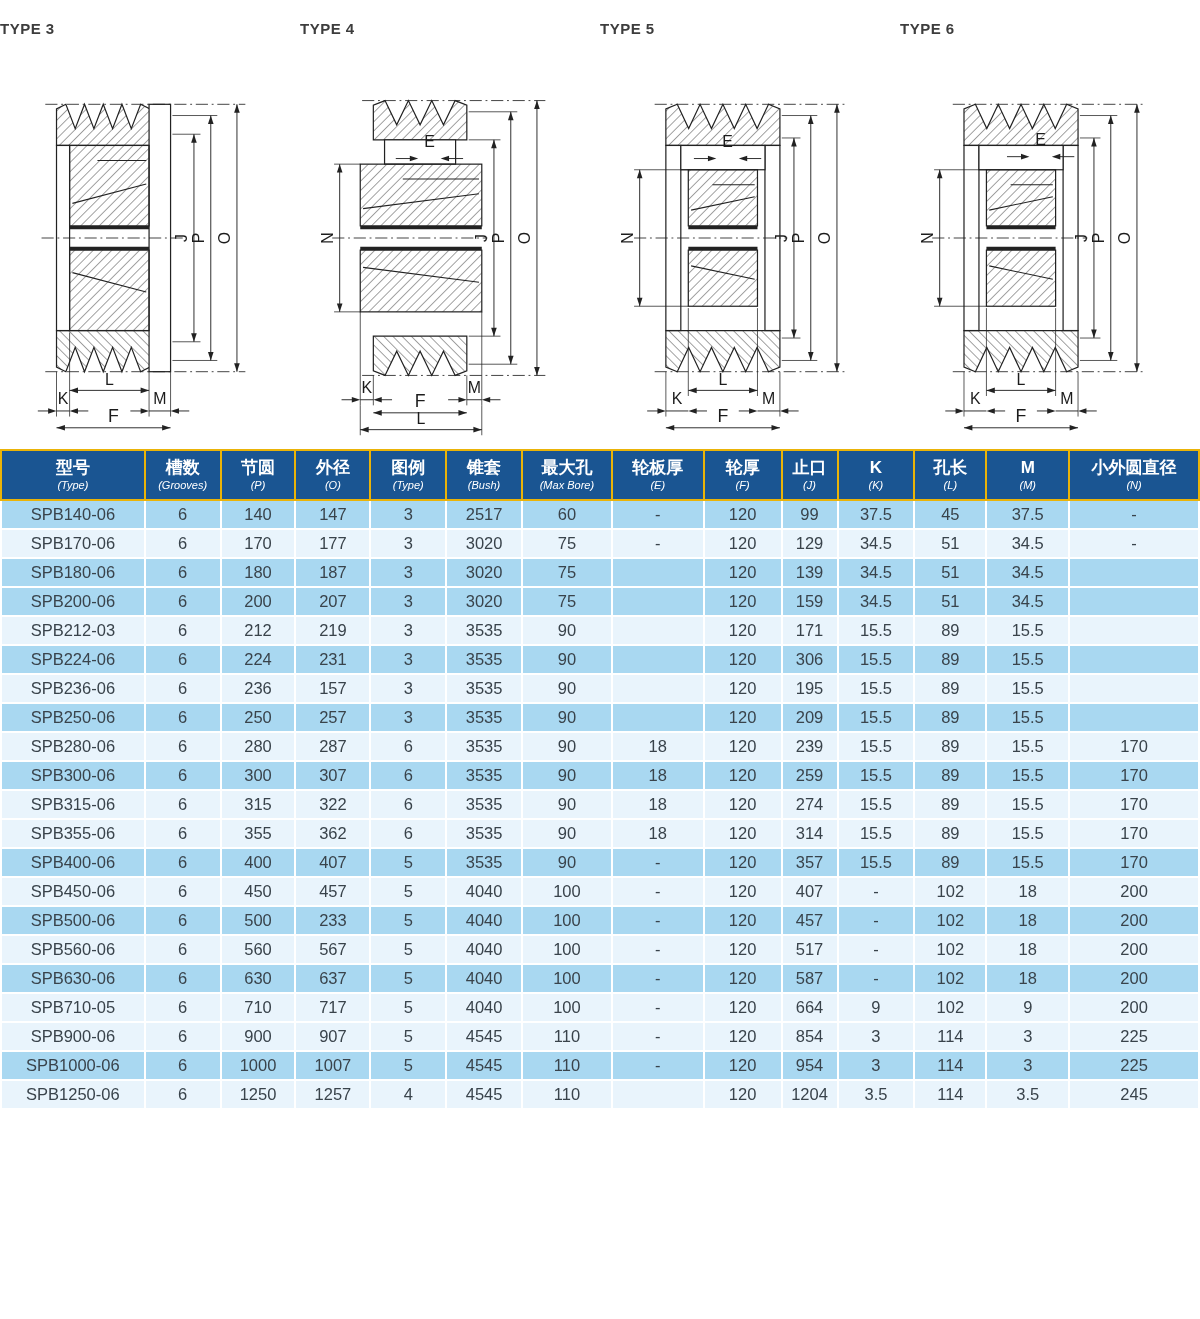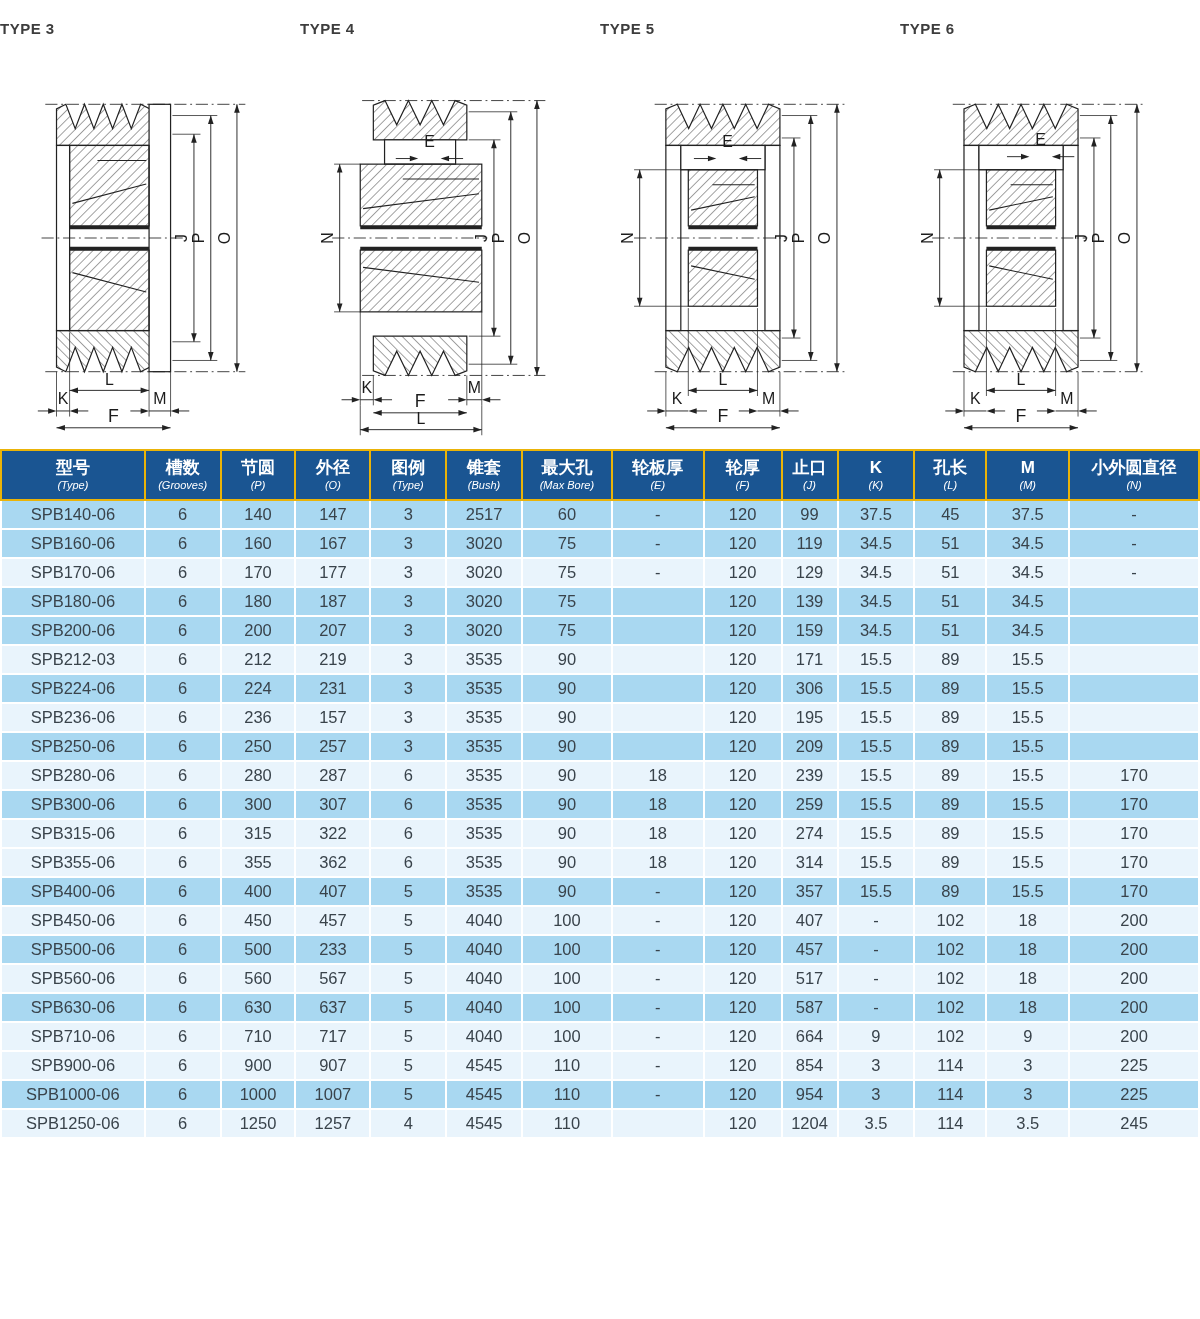--- a/index.html
+++ b/index.html
@@ -414,36 +414,20 @@
         <td>2517</td>
         <td>60</td>
         <td>-</td>
         <td>120</td>
         <td>99</td>
         <td>37.5</td>
         <td>45</td>
         <td>37.5</td>
         <td>-</td>
       </tr>
-      <tr class="row-a">
-        <td>SPB160-06</td>
-        <td>6</td>
-        <td>160</td>
-        <td>167</td>
-        <td>3</td>
-        <td>3020</td>
-        <td>75</td>
-        <td>-</td>
-        <td>120</td>
-        <td>119</td>
-        <td>34.5</td>
-        <td>51</td>
-        <td>34.5</td>
-        <td>-</td>
-      </tr>
       <tr class="row-b">
         <td>SPB170-06</td>
         <td>6</td>
         <td>170</td>
         <td>177</td>
         <td>3</td>
         <td>3020</td>
         <td>75</td>
         <td>-</td>
         <td>120</td>
@@ -687,21 +671,21 @@
         <td>100</td>
         <td>-</td>
         <td>120</td>
         <td>587</td>
         <td>-</td>
         <td>102</td>
         <td>18</td>
         <td>200</td>
       </tr>
       <tr class="row-b">
-        <td>SPB710-06</td>
+        <td>SPB710-05</td>
         <td>6</td>
         <td>710</td>
         <td>717</td>
         <td>5</td>
         <td>4040</td>
         <td>100</td>
         <td>-</td>
         <td>120</td>
         <td>664</td>
         <td>9</td>

